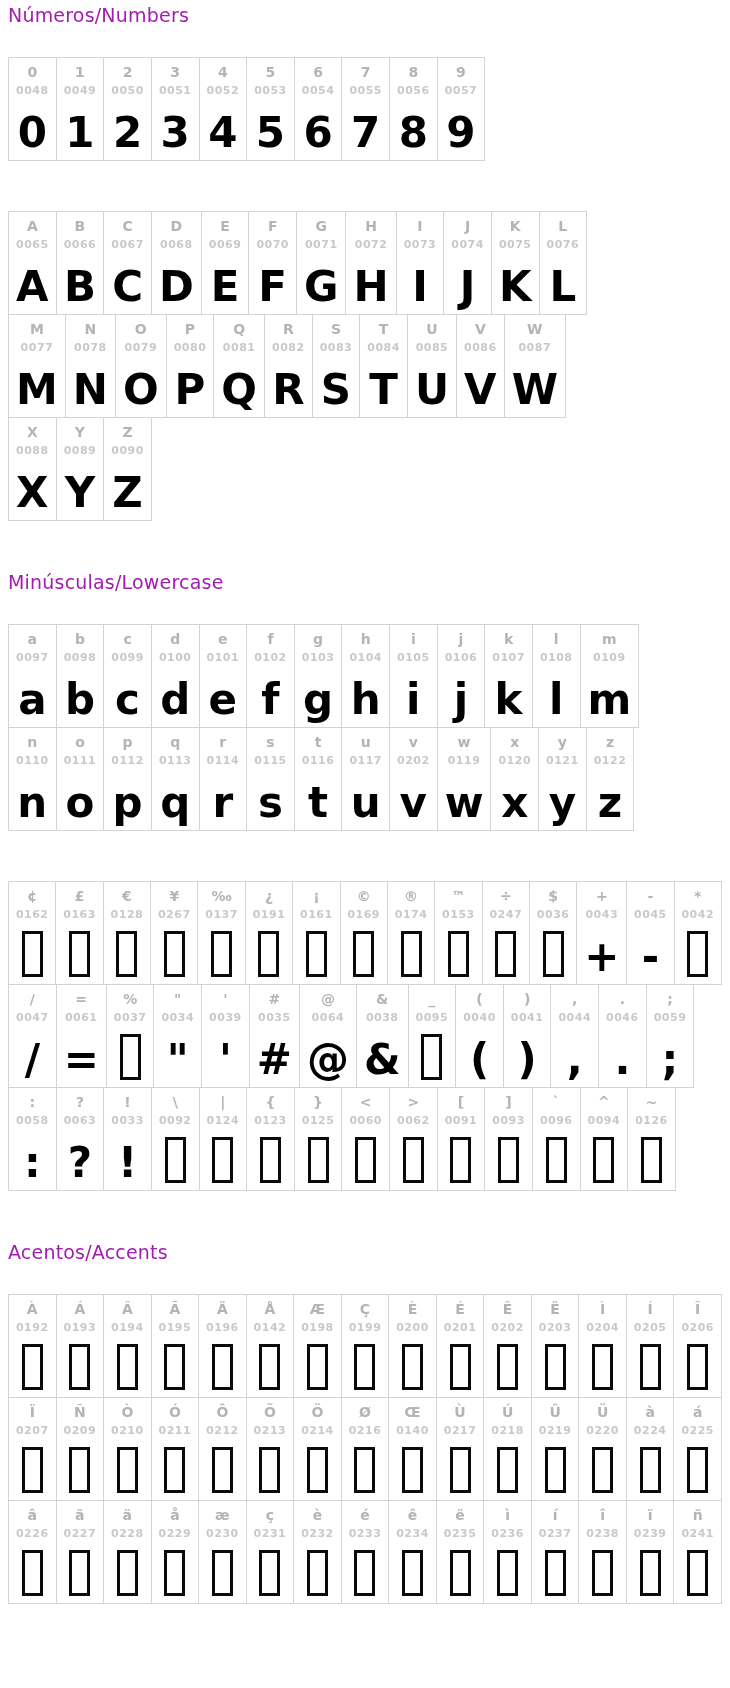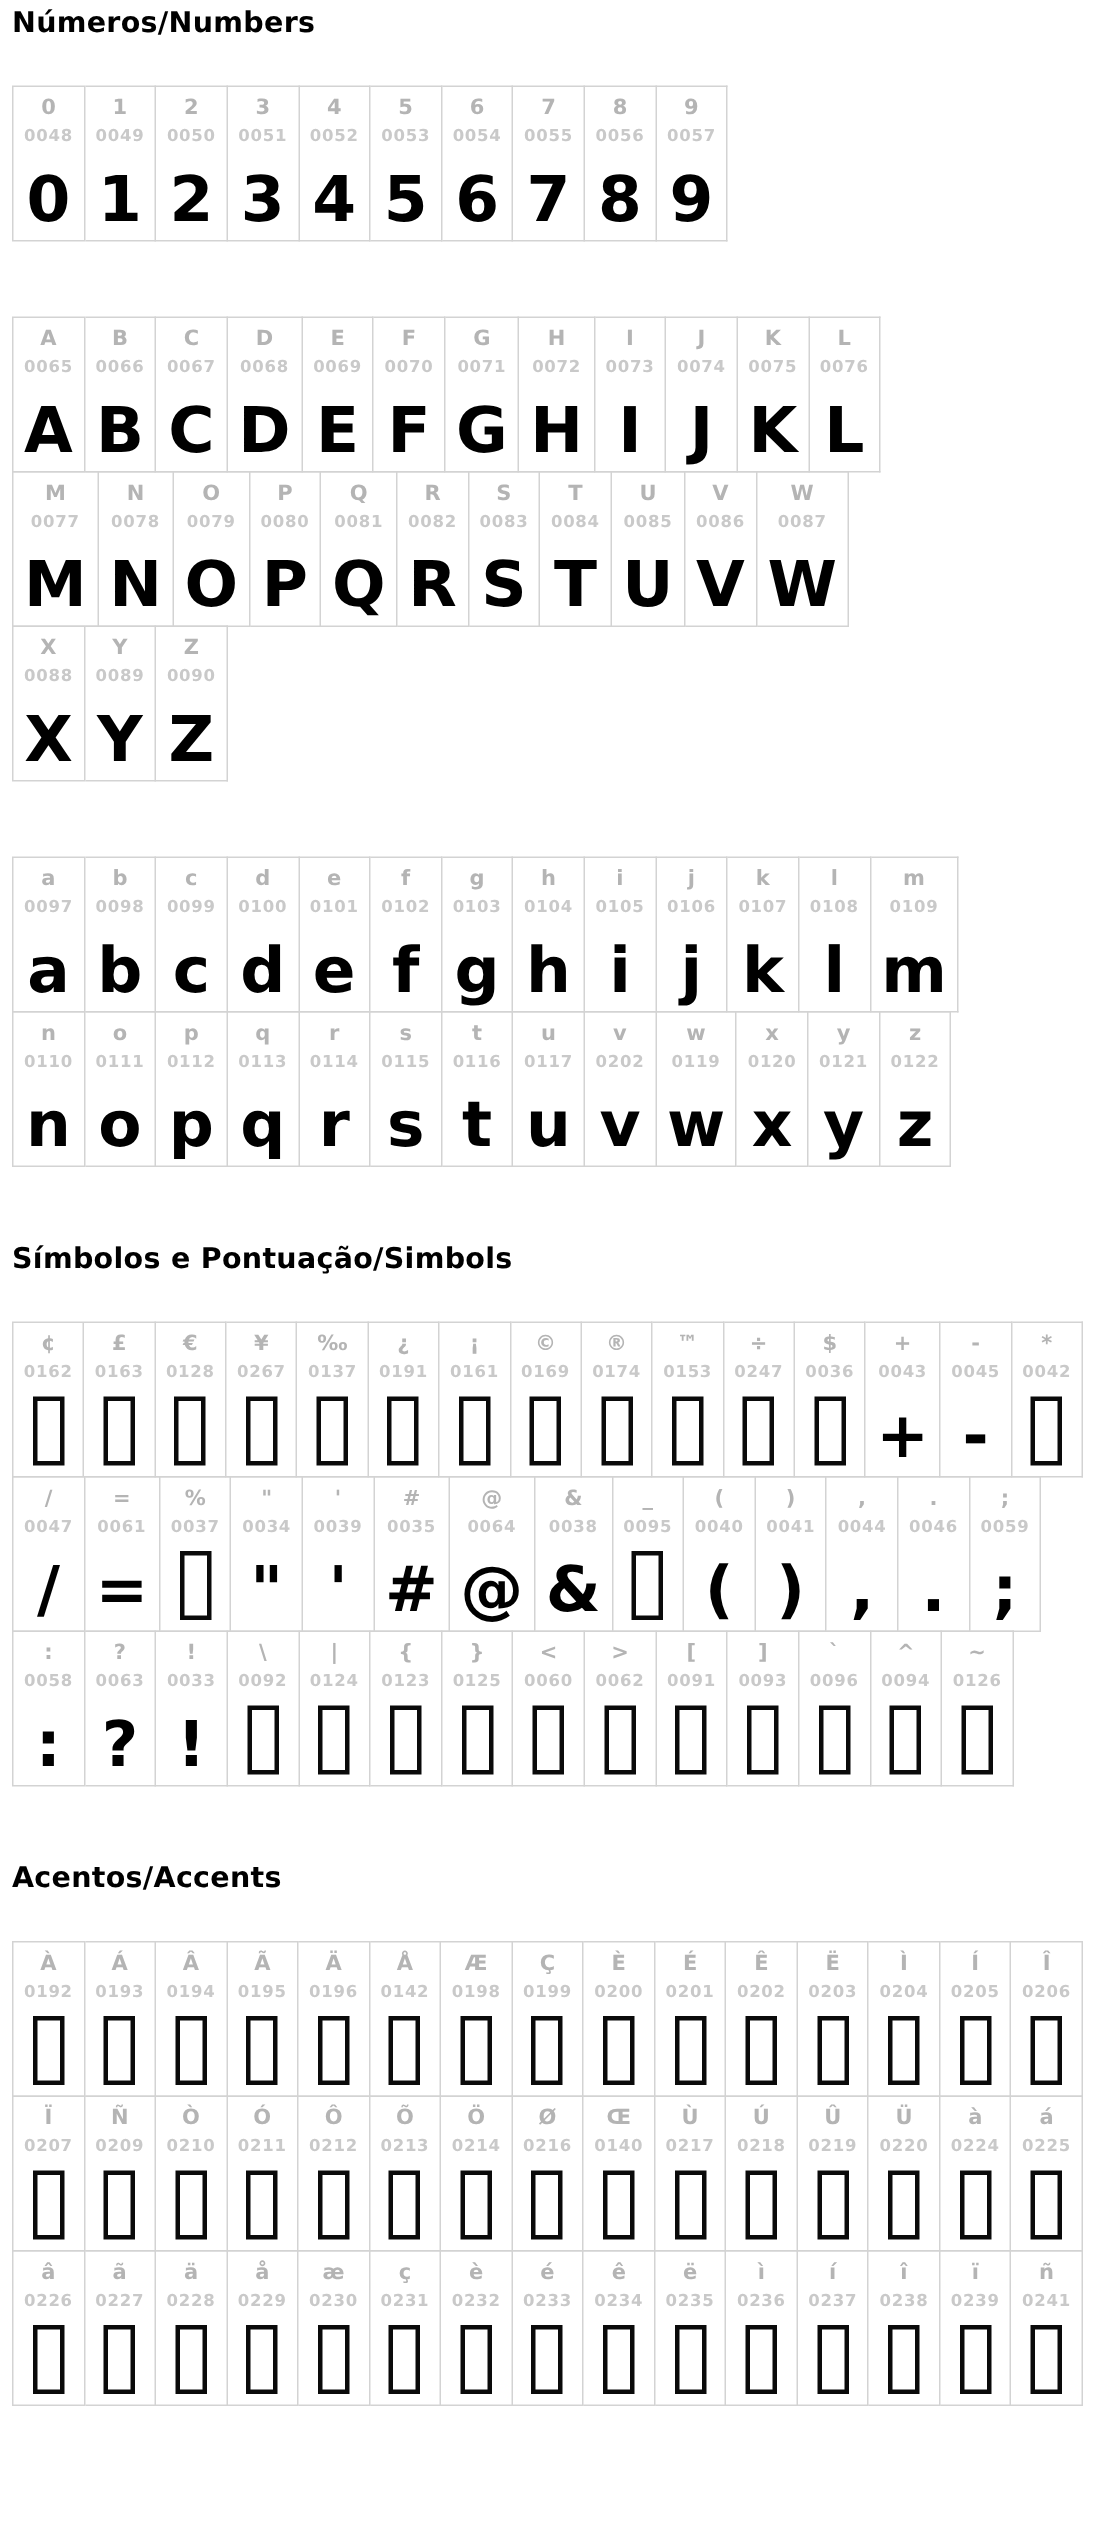--- a/index.html
+++ b/index.html
@@ -10,22 +10,22 @@
   body {
     width: 730px;
     min-height: 1688px;
     box-sizing: border-box;
     padding: 4px 8px 20px 8px;
   }
   .section { margin: 0 0 50px 0; }
   .section:last-child { margin-bottom: 0; }
   .title {
     font-size: 19px;
-    font-weight: bold;
-    color: #000000;
+    font-weight: normal;
+    color: #a21caf;
     margin: 0 0 31px 0;
     letter-spacing: 0.2px;
   }
   .table { display: block; }
   .row { display: flex; align-items: stretch; }
   .row + .row { margin-top: -1px; }
   .cell {
     display: flex;
     flex-direction: column;
     align-items: center;
@@ -341,20 +341,21 @@
             <div class="ch">Z</div>
             <div class="code">0090</div>
             <div class="glyphbox">
               <span class="glyph">Z</span>
             </div>
           </div>
         </div>
       </div>
     </section>
     <section class="section">
+      <h2 class="title">Minúsculas/Lowercase</h2>
       <div class="table">
         <div class="row">
           <div class="cell">
             <div class="ch">a</div>
             <div class="code">0097</div>
             <div class="glyphbox">
               <span class="glyph">a</span>
             </div>
           </div>
           <div class="cell">
@@ -531,21 +532,20 @@
             <div class="ch">z</div>
             <div class="code">0122</div>
             <div class="glyphbox">
               <span class="glyph">z</span>
             </div>
           </div>
         </div>
       </div>
     </section>
     <section class="section">
-      <h2 class="title">Símbolos e Pontuação/Simbols</h2>
       <div class="table">
         <div class="row">
           <div class="cell">
             <div class="ch">¢</div>
             <div class="code">0162</div>
             <div class="glyphbox">
               <span class="tofu"></span>
             </div>
           </div>
           <div class="cell">

